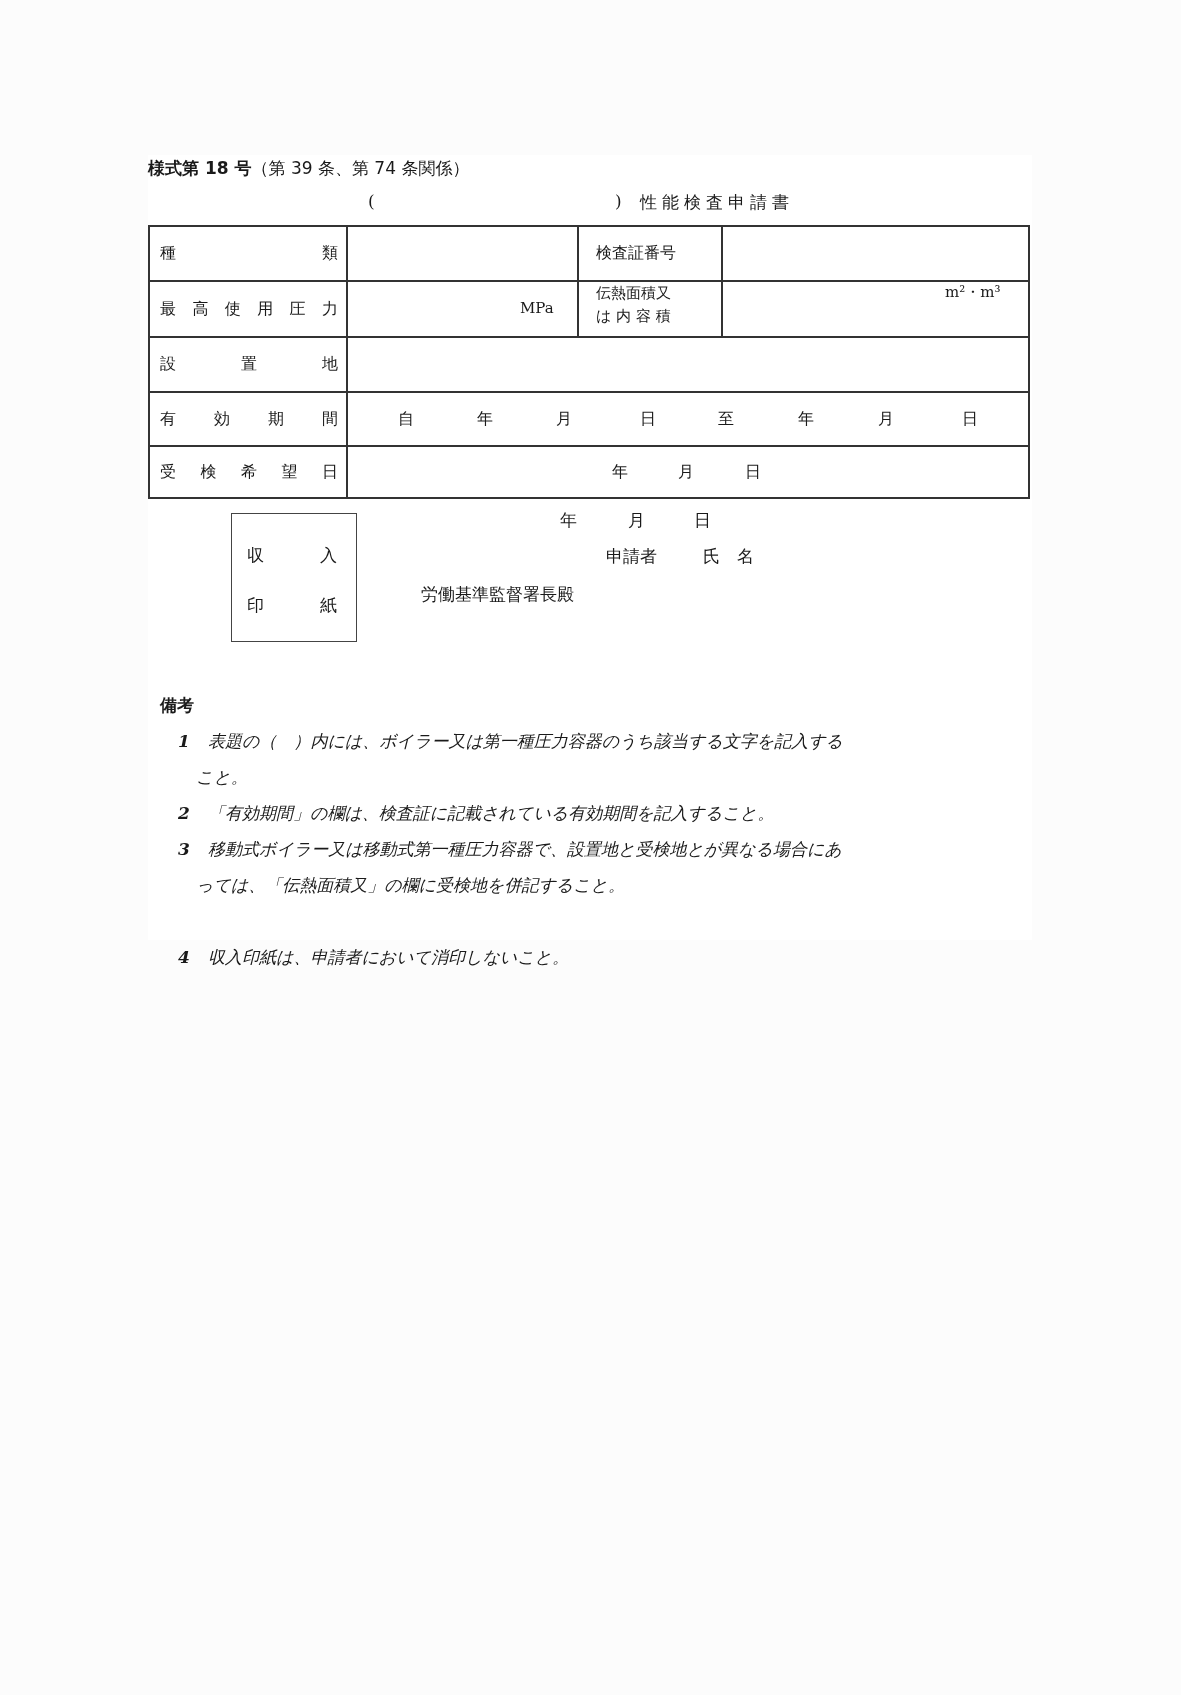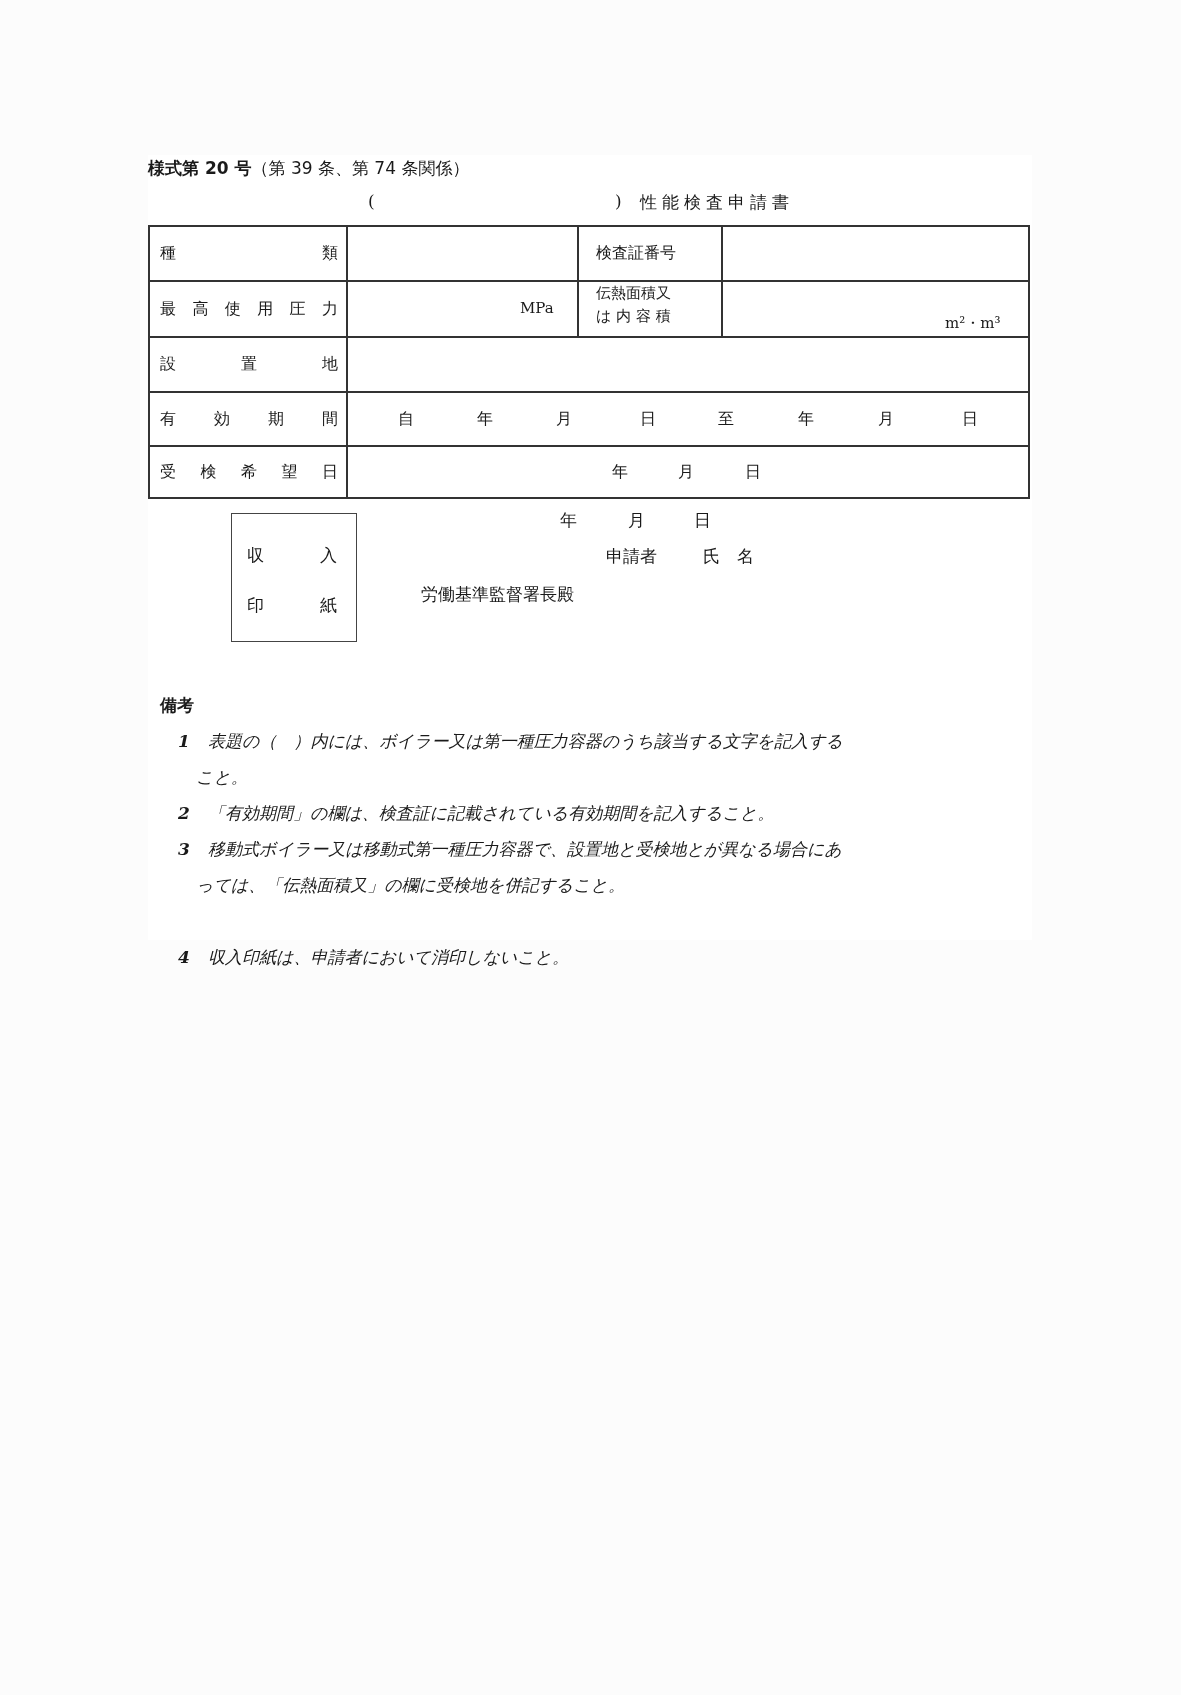--- a/index.html
+++ b/index.html
@@ -116,21 +116,21 @@
       font-family: "DejaVu Serif", serif;
       font-weight: bold;
     }
   </style>
 </head>
 <body>
 
 <div class="page"></div>
 
 <div class="abs form-number">
-  <span>様式第 20 号</span><span class="rel">（第 39 条、第 74 条関係）</span>
+  <span>様式第 18 号</span><span class="rel">（第 39 条、第 74 条関係）</span>
 </div>
 <div class="abs title-open">(</div>
 <div class="abs title-close">)</div>
 <div class="abs title-text">性能検査申請書</div>
 
 <div class="tbl">
 
   <div class="hline" style="top:53px"></div>
   <div class="hline" style="top:109px"></div>
   <div class="hline" style="top:164px"></div>
@@ -155,21 +155,21 @@
     <span>使</span>
     <span>用</span>
     <span>圧</span>
     <span>力</span>
   </div>
   <div class="cell-text" style="left:198px; top:55px; width:229px; height:54px"></div>
   <div class="cell-text" style="left:370px; top:72px; font-family:'DejaVu Serif',serif; font-size:15px">MPa</div>
   <div class="cell-text" style="left:446px; top:57px; font-size:15px">伝熱面積又</div>
   <div class="cell-text" style="left:446px; top:80px; font-size:15px">は 内 容 積</div>
   <div class="cell-text" style="left:573px; top:55px; width:305px; height:54px"></div>
-  <div class="cell-text" style="left:795px; top:87px; font-family:'DejaVu Serif',serif; font-size:15px">m²・m³</div>
+  <div class="cell-text" style="left:795px; top:56px; font-family:'DejaVu Serif',serif; font-size:15px">m²・m³</div>
 
   <div class="label-spread" style="top:127px">
     <span>設</span>
     <span>置</span>
     <span>地</span>
   </div>
   <div class="cell-text" style="left:198px; top:111px; width:680px; height:53px"></div>
 
   <div class="label-spread" style="top:182px">
     <span>有</span>

